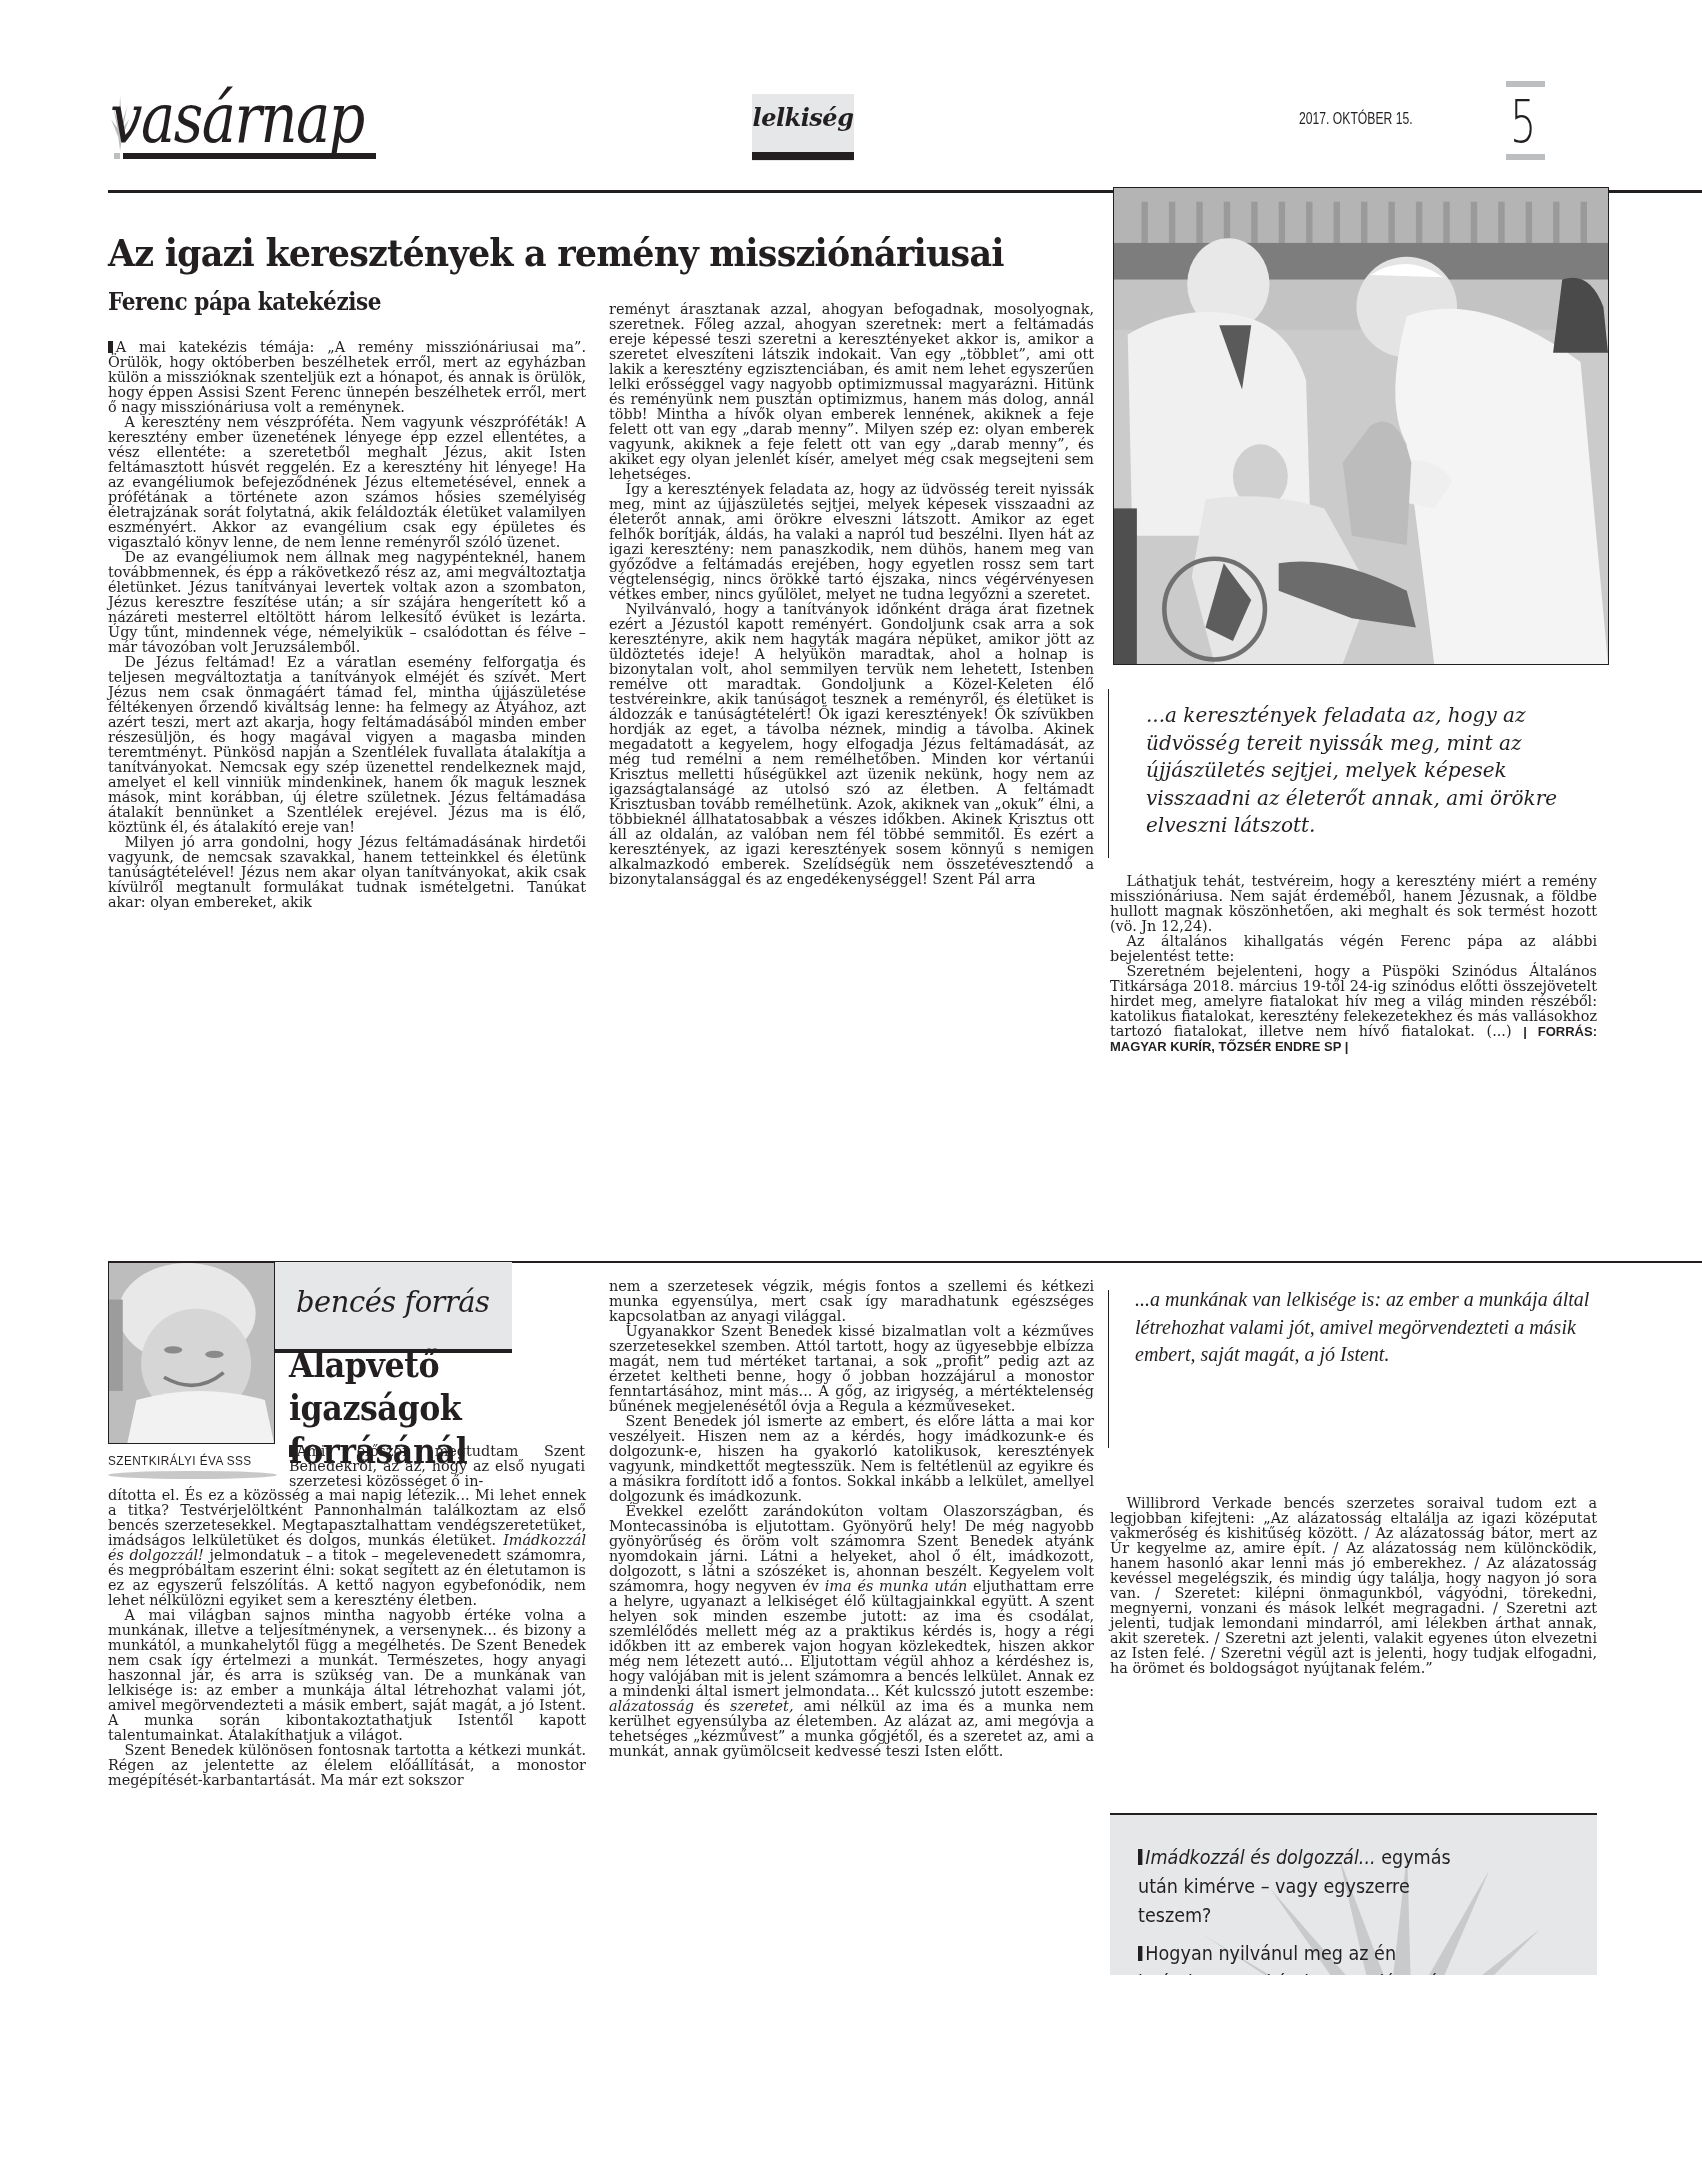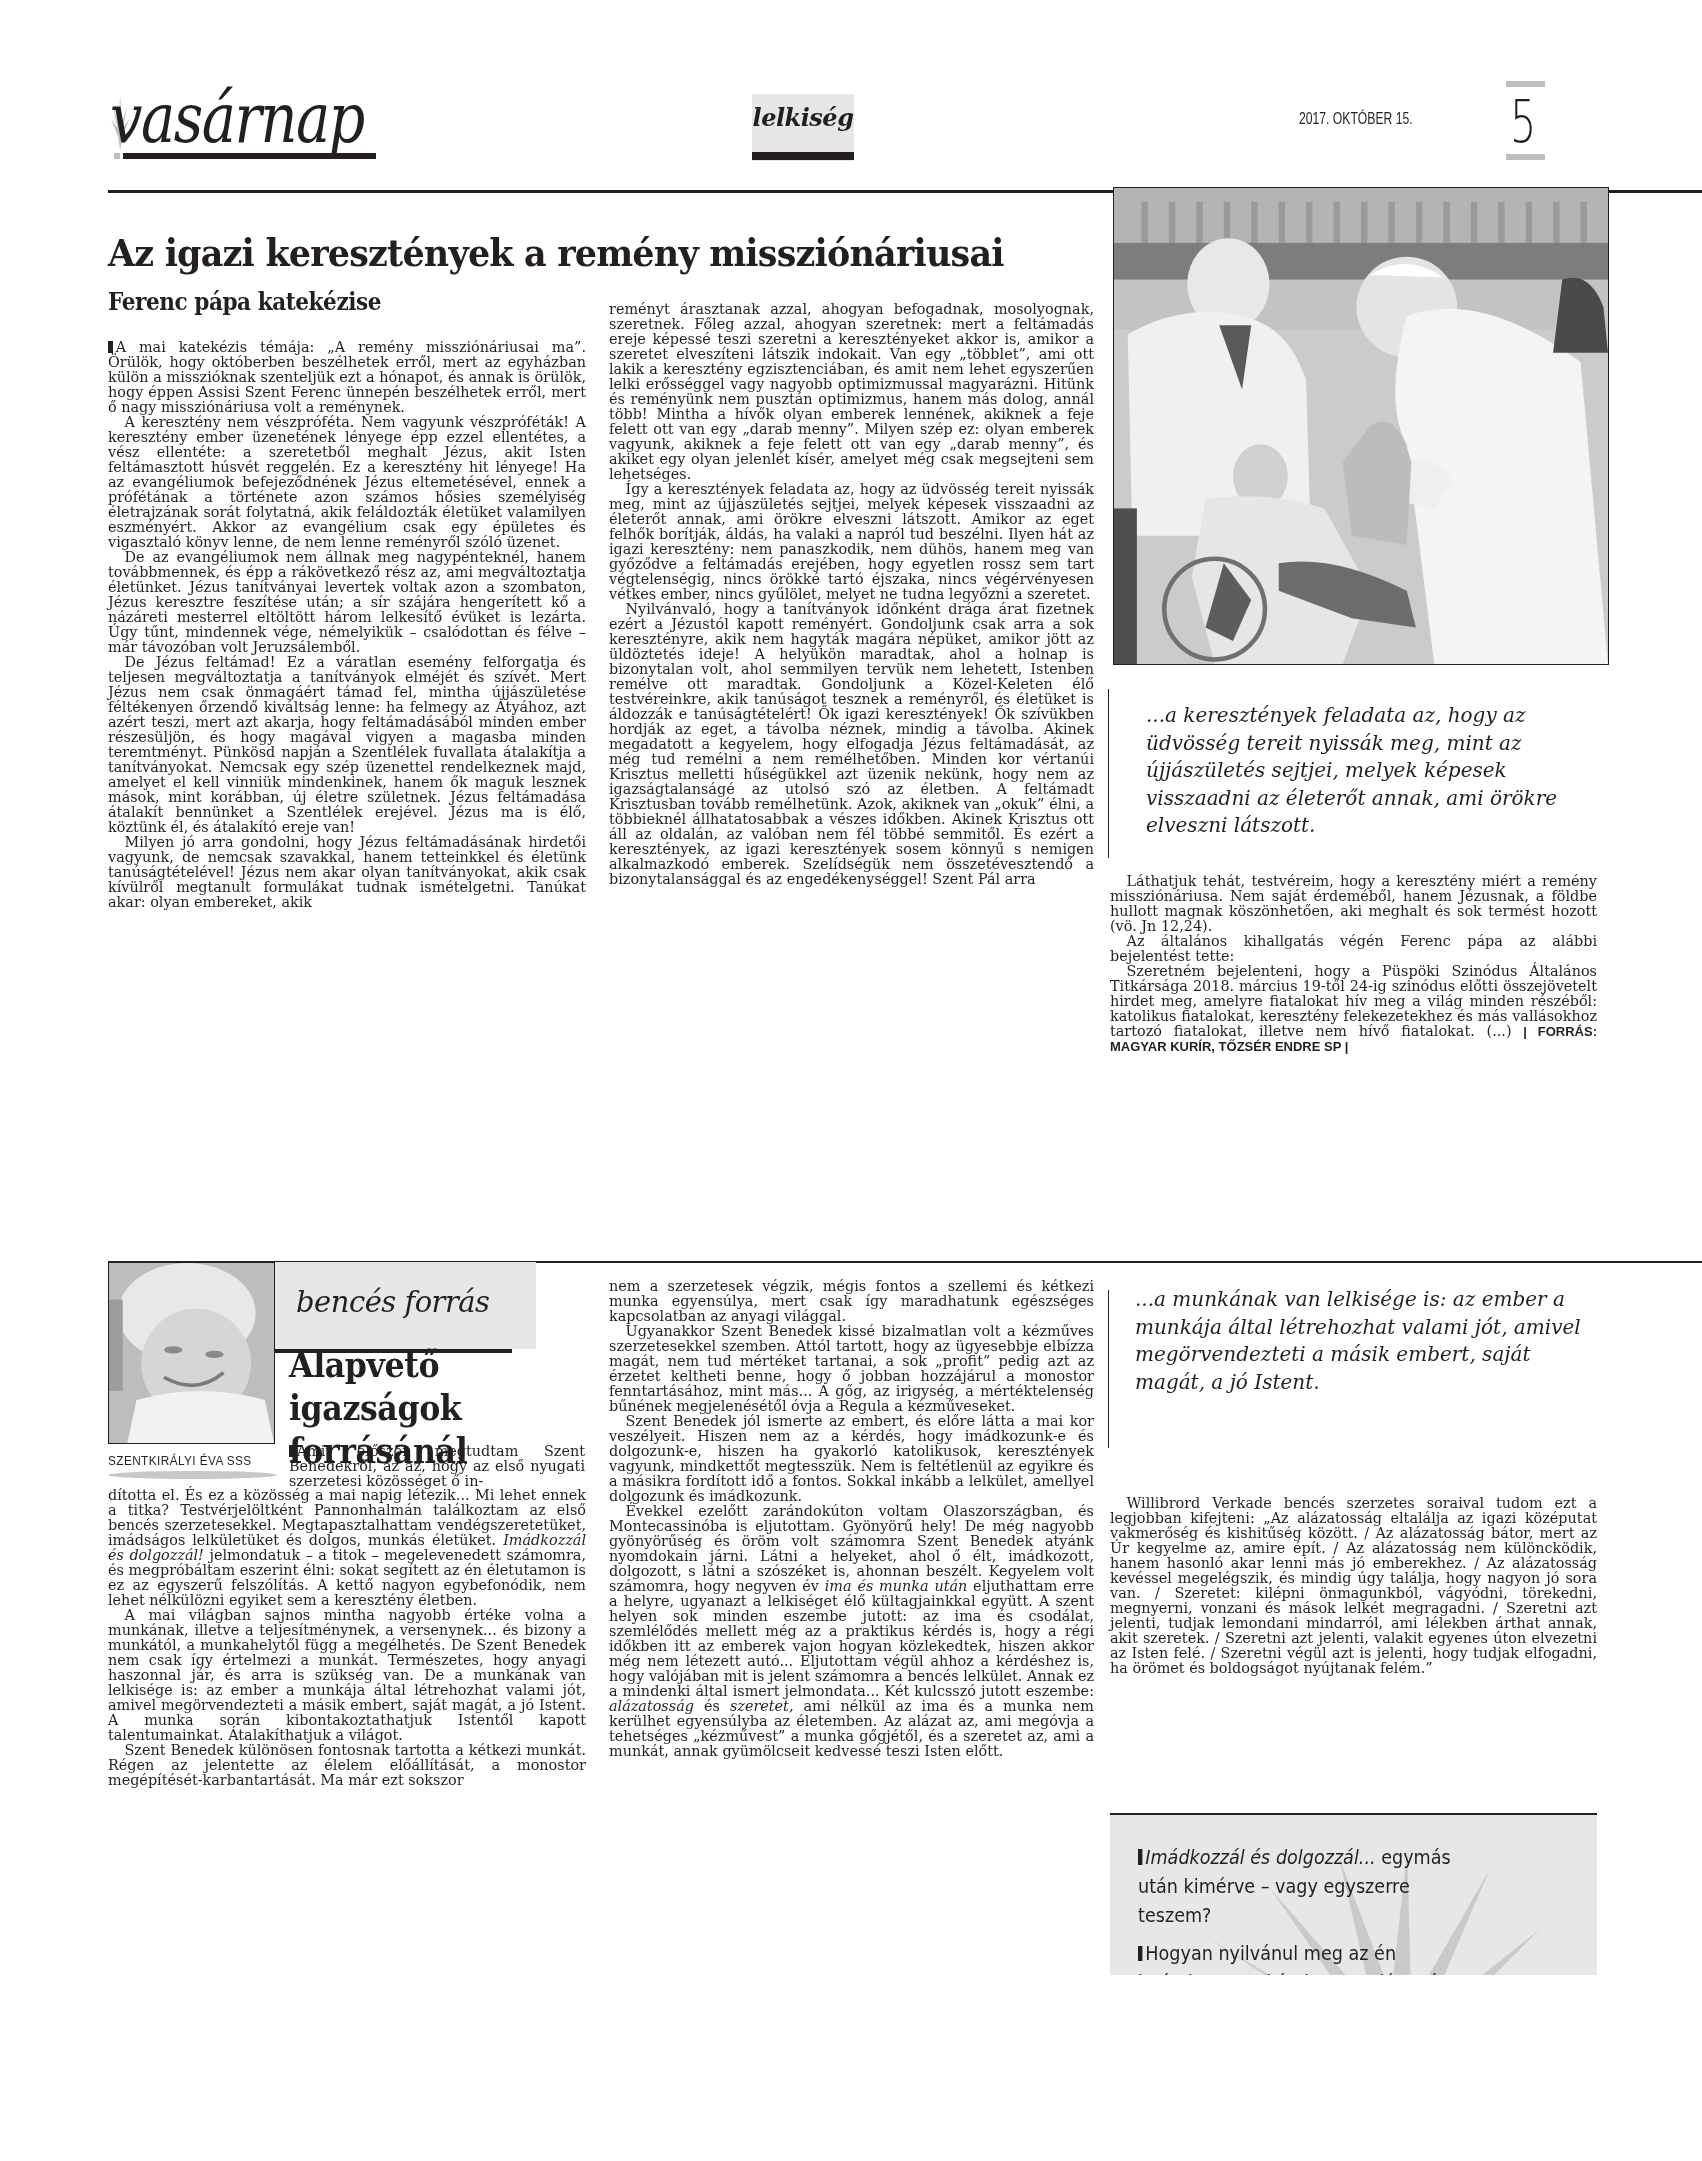--- a/index.html
+++ b/index.html
@@ -45,33 +45,33 @@
   .pq1 { left: 1135px; top: 691px; width: 458px; }
   .pq1-rule { left: 1108px; top: 689px; height: 169px; }
 
   .source { font-family: "Liberation Sans", sans-serif; font-weight: bold; font-size: 13px; letter-spacing: 0px; }
 
   .mid-rule { left: 108px; top: 1261px; width: 1594px; height: 2.3px; background: #231f20; }
 
   
   .author-photo { left: 108px; top: 1262px; width: 165px; height: 180px; border: 1.4px solid #231f20; overflow: hidden; background: #bdbdbd; }
   .author-photo svg { width: 100%; height: 100%; display: block; }
-  .bf-tag { left: 275px; top: 1262px; width: 237px; height: 87px; background: #e6e7e8; padding-left: 24px; }
+  .bf-tag { left: 275px; top: 1262px; width: 237px; height: 87px; background: #e6e7e8; }
   .bf-tag span { position: absolute; left: 21px; top: 23px; font-family: "DejaVu Serif", serif; font-style: italic; font-size: 29px; letter-spacing: -0.5px; }
   .bf-bar { left: 275px; top: 1349px; width: 237px; height: 3.7px; background: #231f20; }
   .title2 { left: 289px; top: 1338px; width: 210px; font-family: "DejaVu Serif", serif; font-weight: bold; font-size: 36px; line-height: 43px; letter-spacing: -0.5px; transform: scaleX(0.88); transform-origin: left top; }
   .author-name { left: 108px; top: 1453px; width: 169px; font-family: "Liberation Sans", sans-serif; font-size: 13.7px; letter-spacing: 0.5px; transform: scaleX(0.86); transform-origin: left top; }
   .author-shadow { left: 108px; top: 1471px; width: 169px; height: 8.2px; border-radius: 50%; background: #c8c8c8; }
 
   .col4a { left: 289px; top: 1444px; width: 296px; }
   .col4b { left: 108px; top: 1488px; width: 478px; }
   .col5 { left: 609px; top: 1279px; width: 485px; }
   .col6 { left: 1110px; top: 1496px; width: 487px; }
 
-  .pq2 { left: 1135px; top: 1286px; width: 458px; }
+  .pq2 { left: 1135px; top: 1286px; width: 458px; font-family: Liberation Serif, serif; }
   .pq2-rule { left: 1108px; top: 1290px; height: 158px; }
 
   .qbox-rule { left: 1110px; top: 1813px; width: 487px; height: 1.8px; background: #231f20; }
   .qbox { left: 1110px; top: 1815px; width: 487px; height: 160px; background: #e6e7e8; overflow: hidden; }
   .qbox svg { position: absolute; left: 0; top: 0; width: 100%; height: 100%; }
   .qbox .q { position: absolute; left: 28px; width: 393px; font-family: "DejaVu Sans", sans-serif; font-size: 20px; line-height: 29px; transform: scaleX(0.88); transform-origin: left top; }
   .qbox .q1 { top: 27.5px; }
   .qbox .q2 { top: 124px; }
   .q-mark { display: inline-block; width: 4.6px; height: 15.6px; background: #231f20; margin-right: 3.7px; vertical-align: -1.4px; }
 </style>

